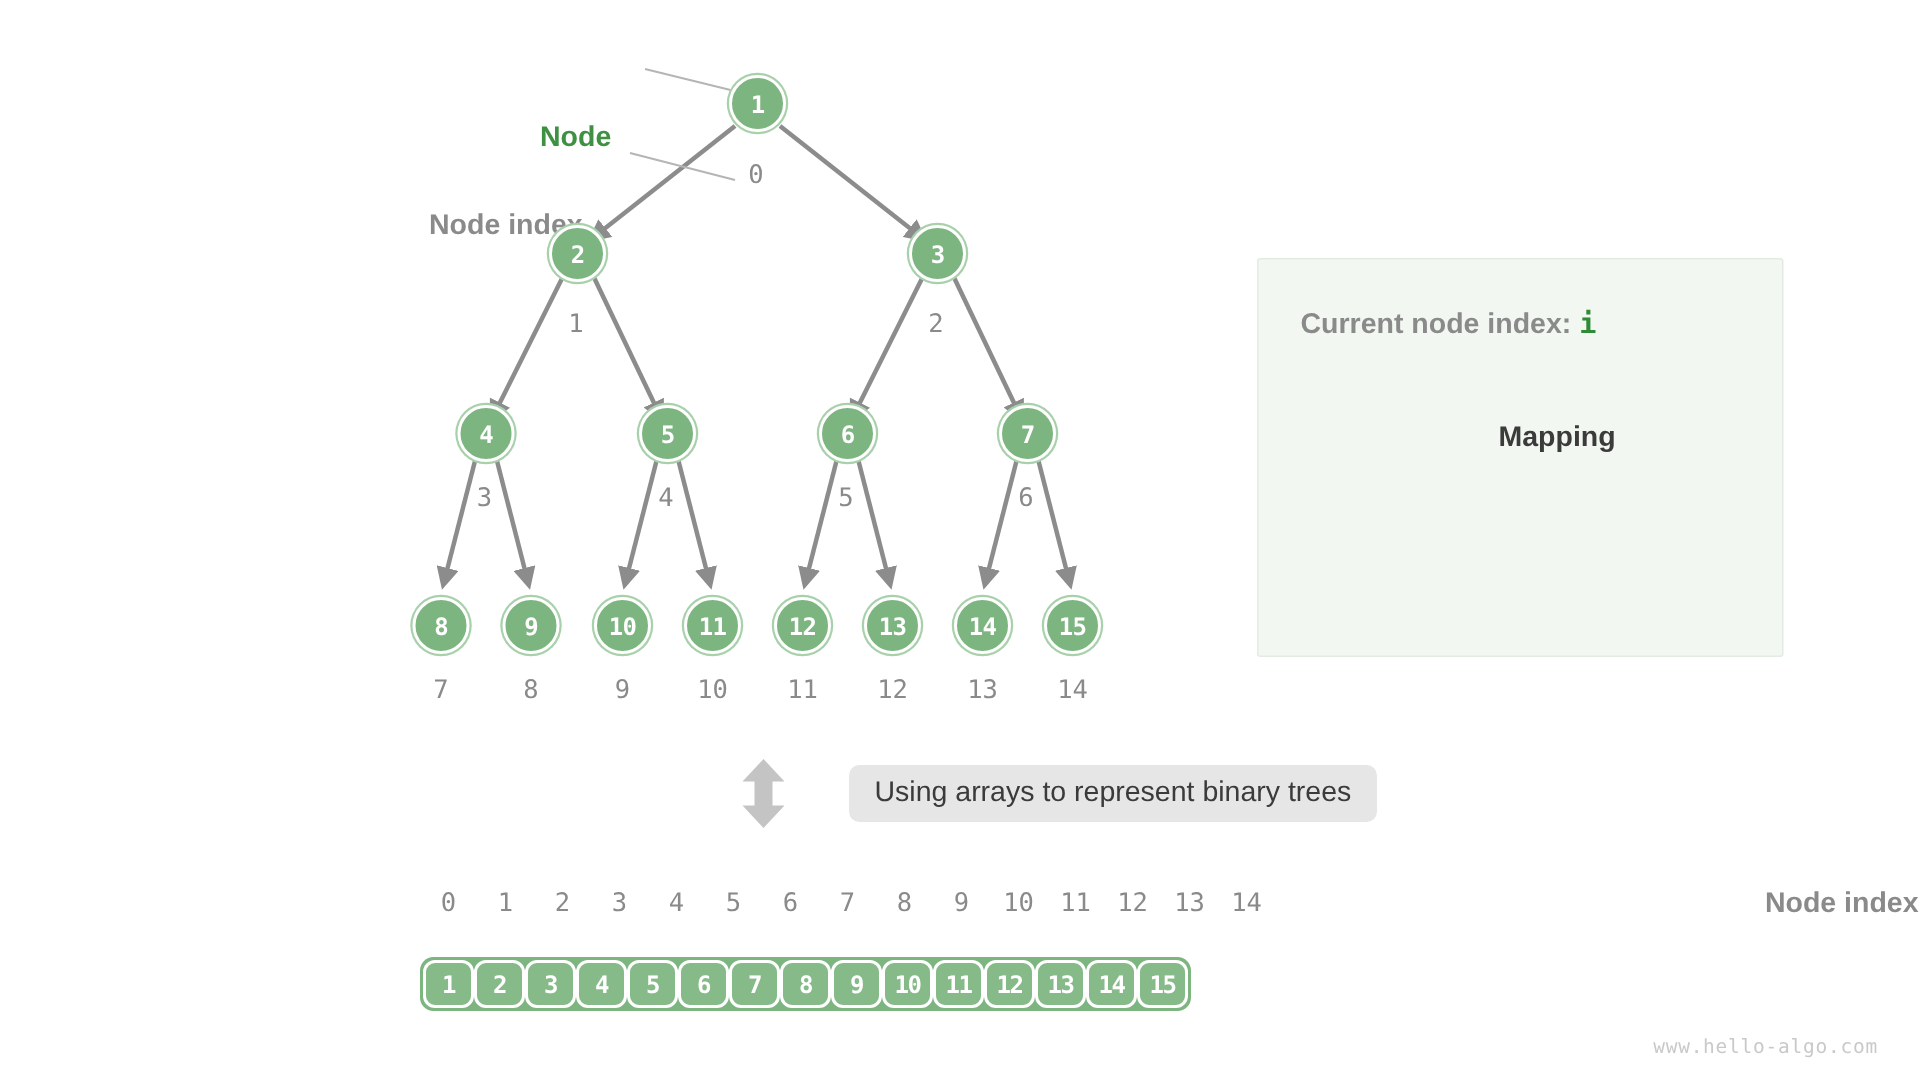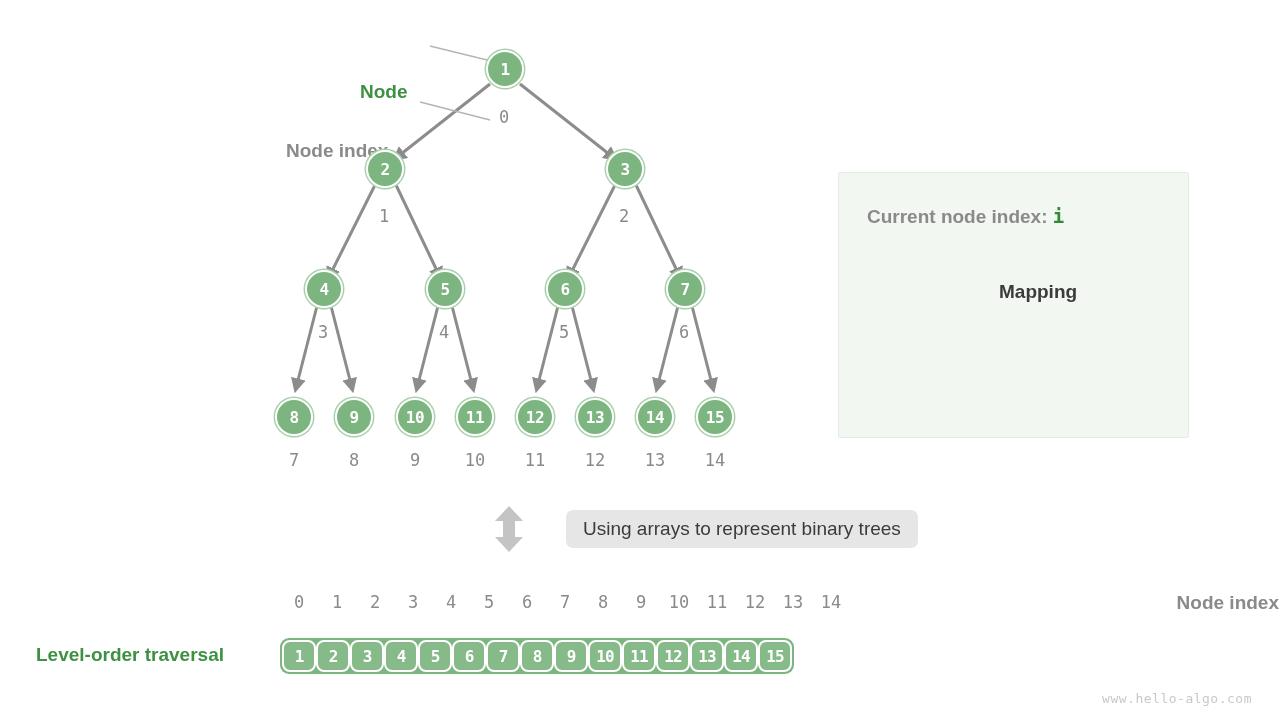--- a/index.html
+++ b/index.html
@@ -301,21 +301,20 @@
       <div class="aidx">7</div>
       <div class="aidx">8</div>
       <div class="aidx">9</div>
       <div class="aidx">10</div>
       <div class="aidx">11</div>
       <div class="aidx">12</div>
       <div class="aidx">13</div>
       <div class="aidx">14</div>
     </div>
 
-  <div id="row-label-traversal">Level-order traversal</div>
   <div id="array-wrap">
       <div class="cell">1</div>
       <div class="cell">2</div>
       <div class="cell">3</div>
       <div class="cell">4</div>
       <div class="cell">5</div>
       <div class="cell">6</div>
       <div class="cell">7</div>
       <div class="cell">8</div>
       <div class="cell">9</div>

